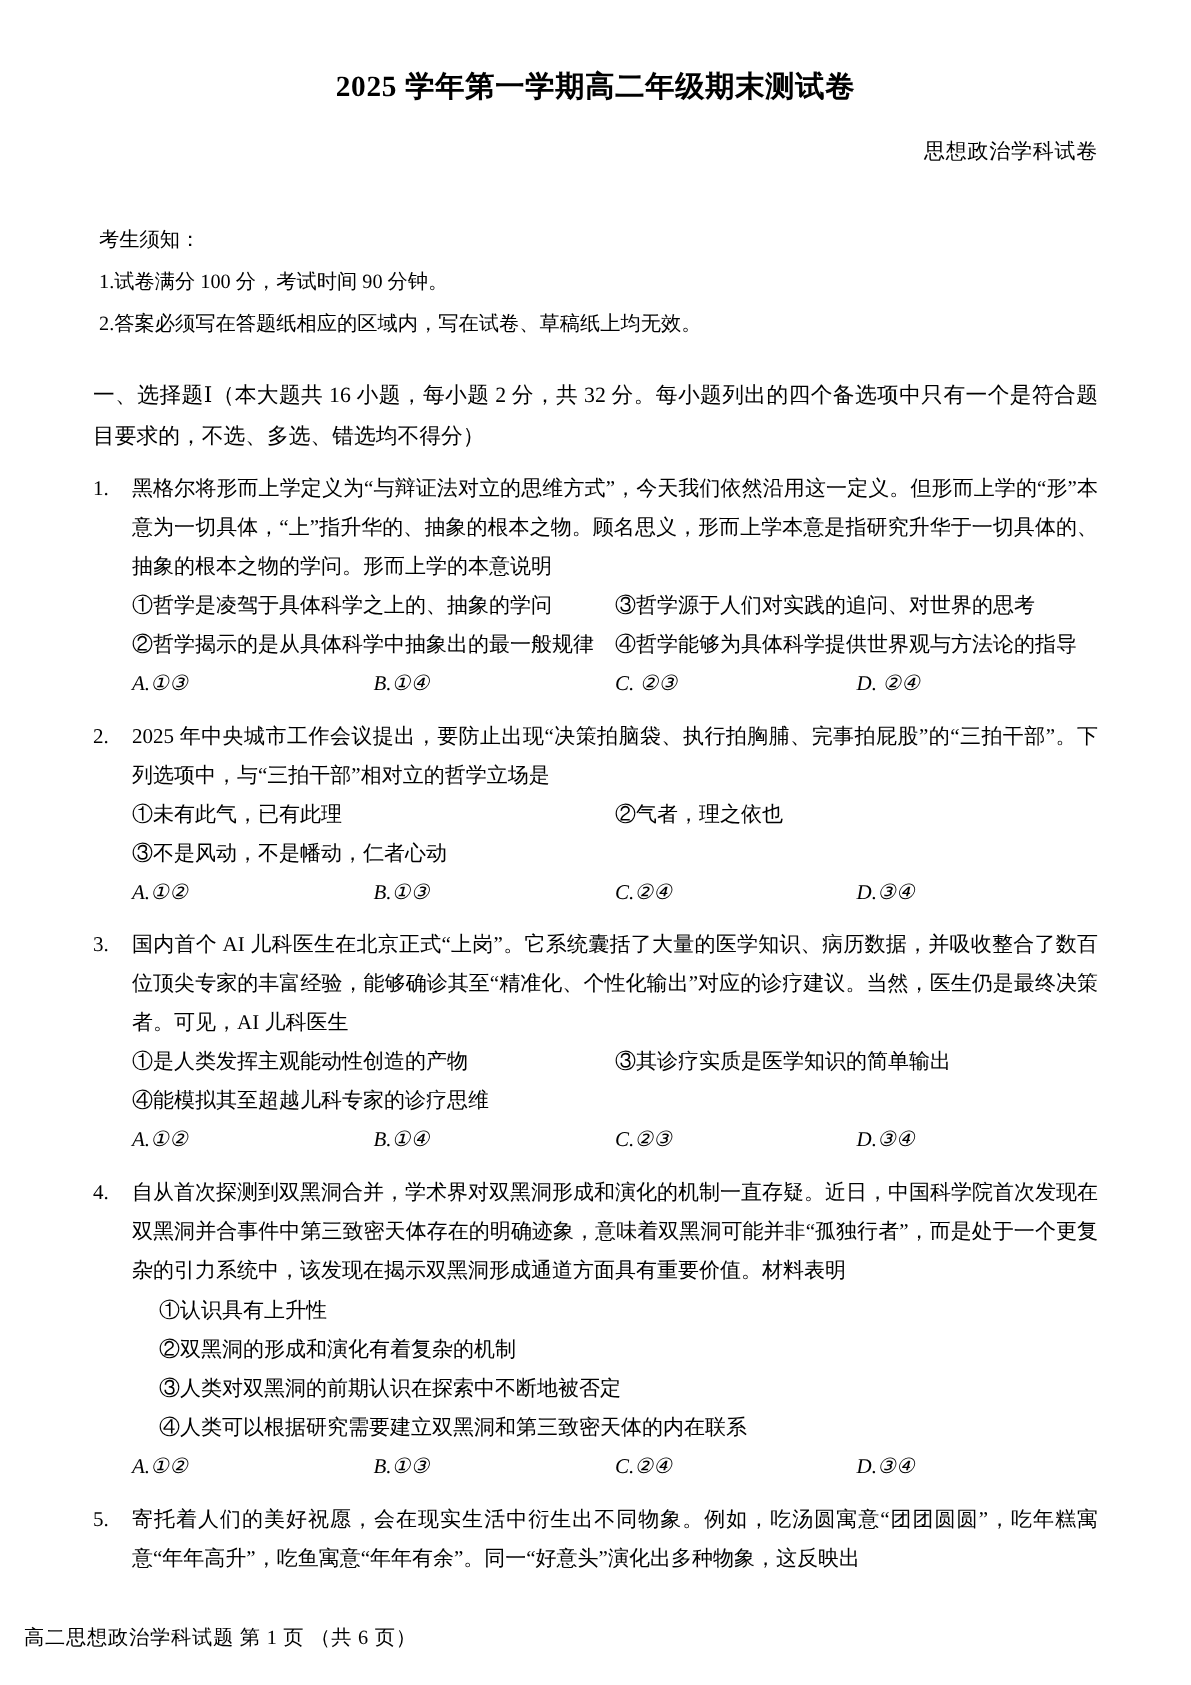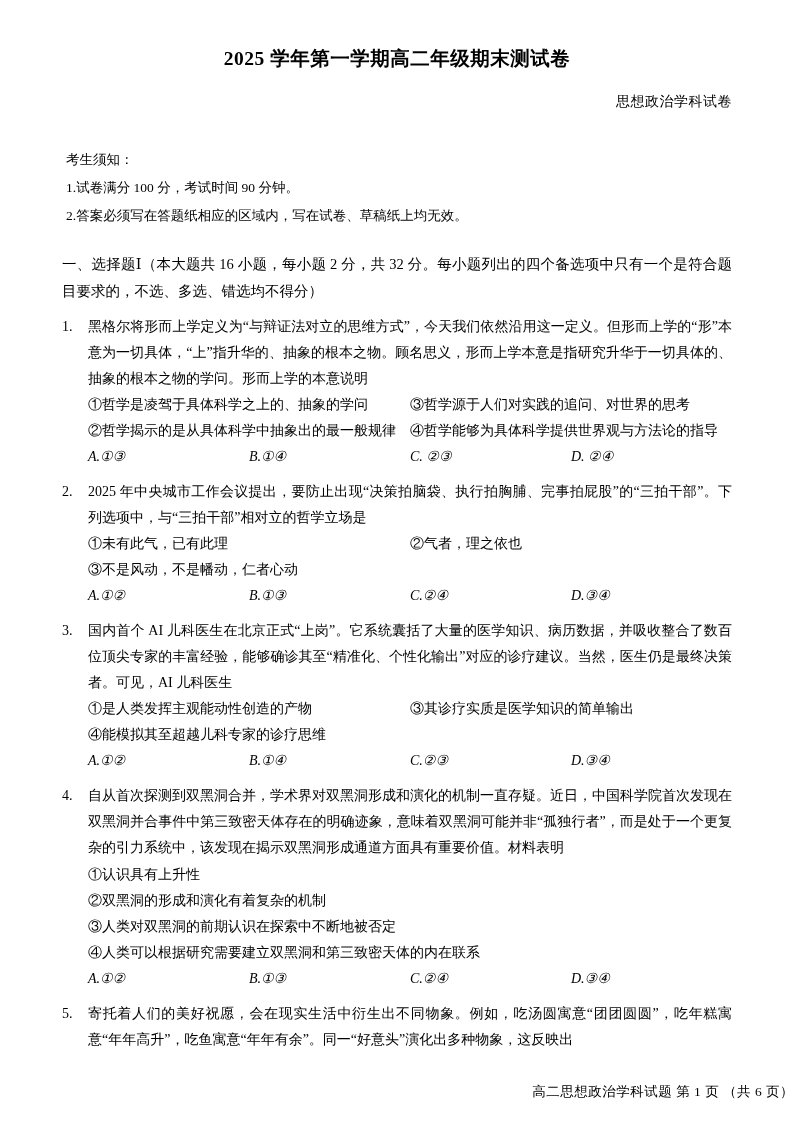--- a/index.html
+++ b/index.html
@@ -73,35 +73,36 @@
     display: flex;
     flex-wrap: wrap;
   }
   .opt-grid .opt {
     width: 50%;
     box-sizing: border-box;
     padding-right: 6px;
   }
   .opt-list .opt {
     width: 100%;
+    margin-left: 18px;
   }
   .ans-row {
     display: flex;
     font-style: italic;
   }
   .ans-row .ans {
     width: 25%;
     box-sizing: border-box;
   }
   .footer {
     position: absolute;
-    left: 4px;
+    left: 16px;
     right: 0;
     bottom: 22px;
-    text-align: right;
+    text-align: left;
     font-size: 13.5px;
     letter-spacing: 0.5px;
   }
 </style>
 </head>
 <body>
 
 <div class="page">
 
   <div class="title-main">2025 学年第一学期高二年级期末测试卷</div>

